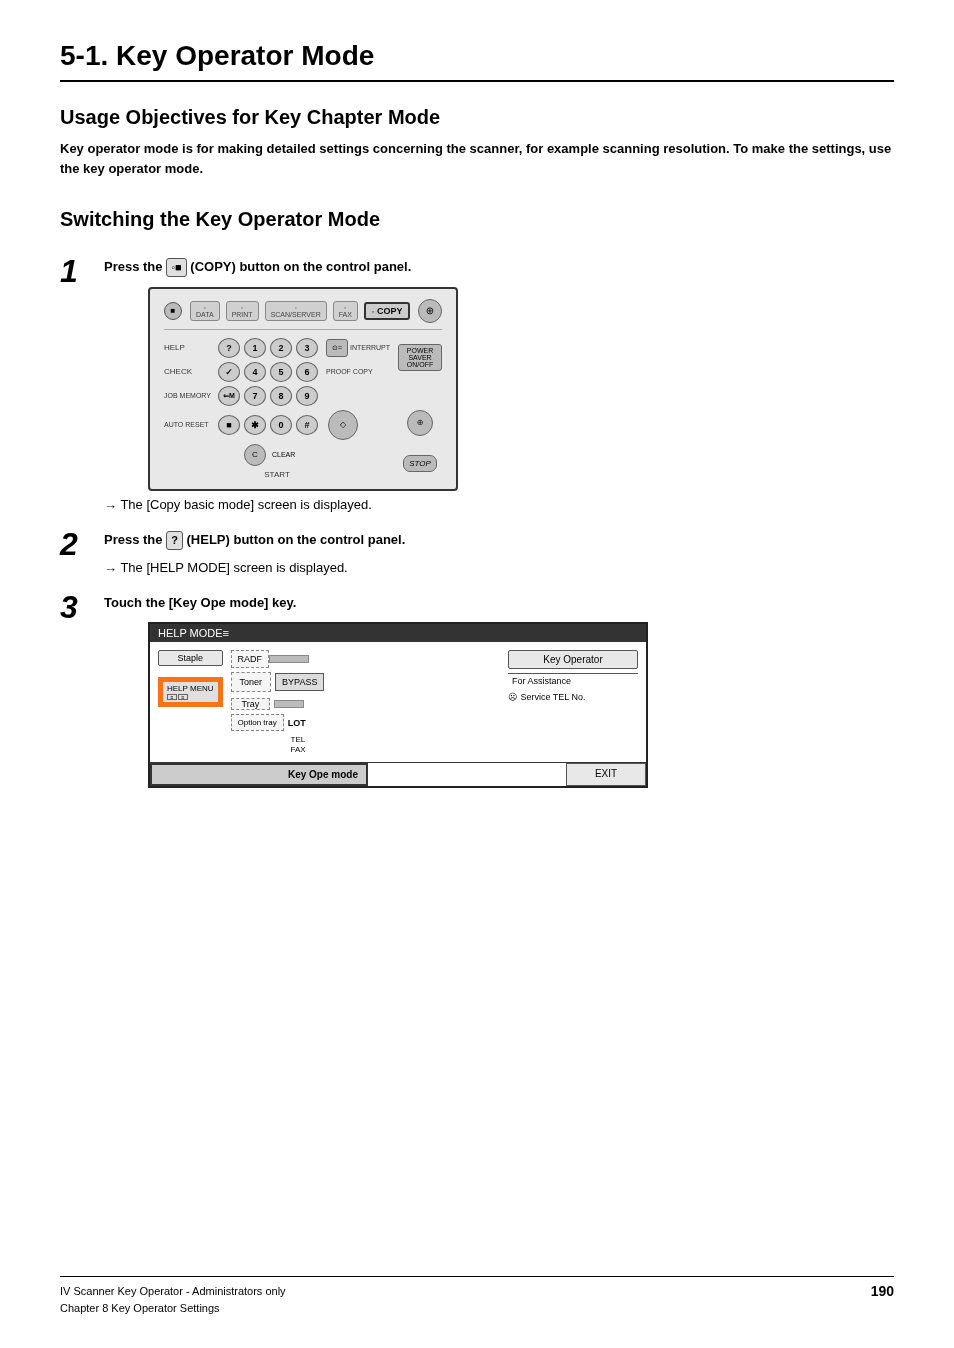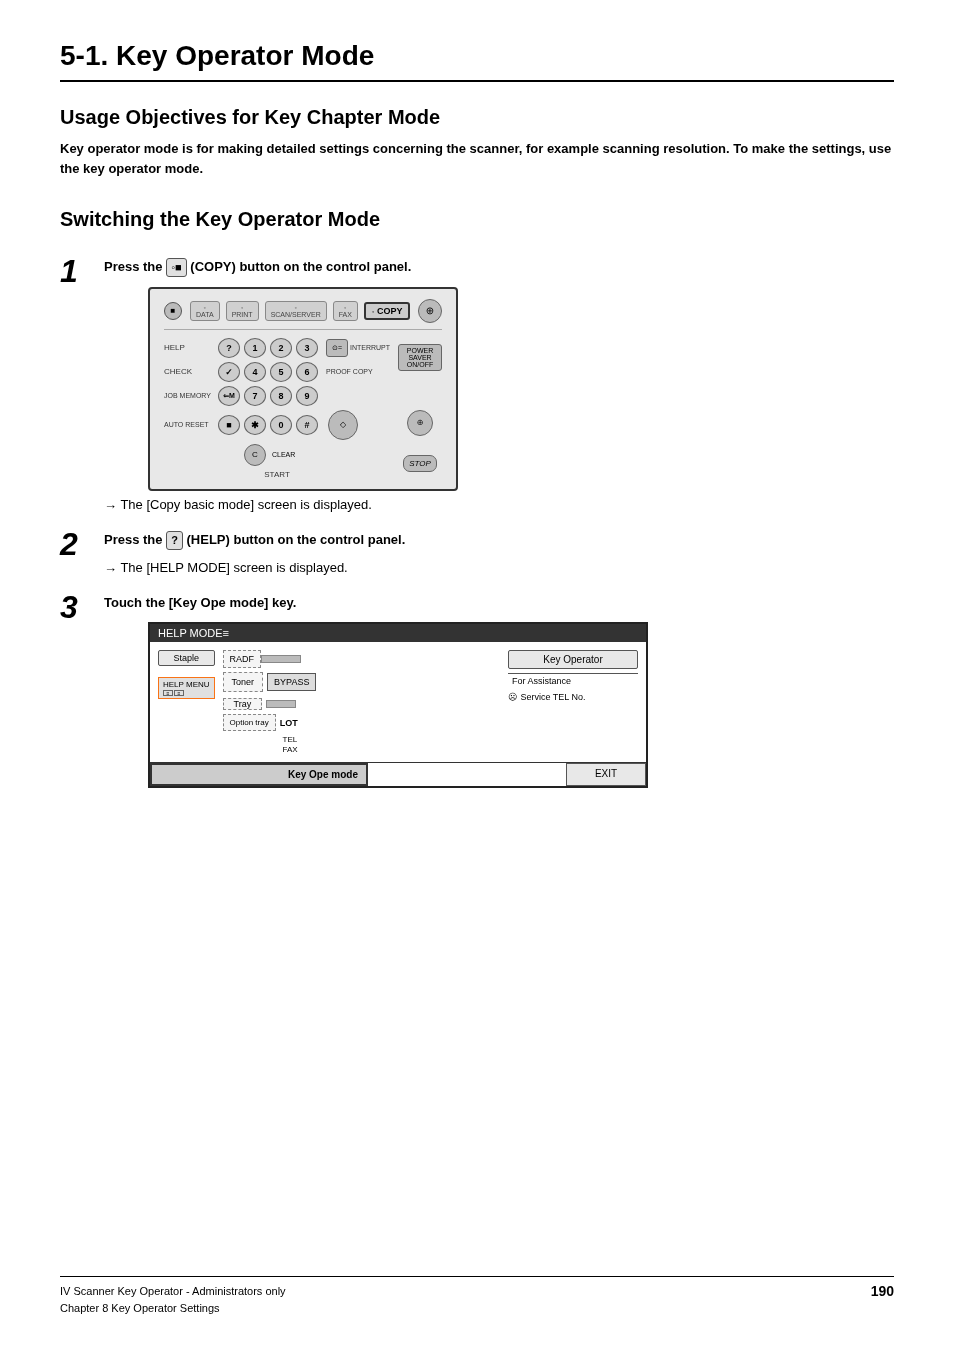--- a/index.html
+++ b/index.html
@@ -268,21 +268,21 @@
       text-align: center;
       background: #f5f5f5;
     }
 
     .help-status-item.bypass {
       border: 1px solid #555;
       background: #ddd;
     }
 
     .help-menu-icon {
-      border: 1px solid #f97316;
+      border: 5px solid #f97316;
       font-size: 8px;
       padding: 2px 4px;
       background: #e0e0e0;
     }
 
     .help-mode-footer {
       display: flex;
       border-top: 1px solid #333;
       padding: 0;
     }

